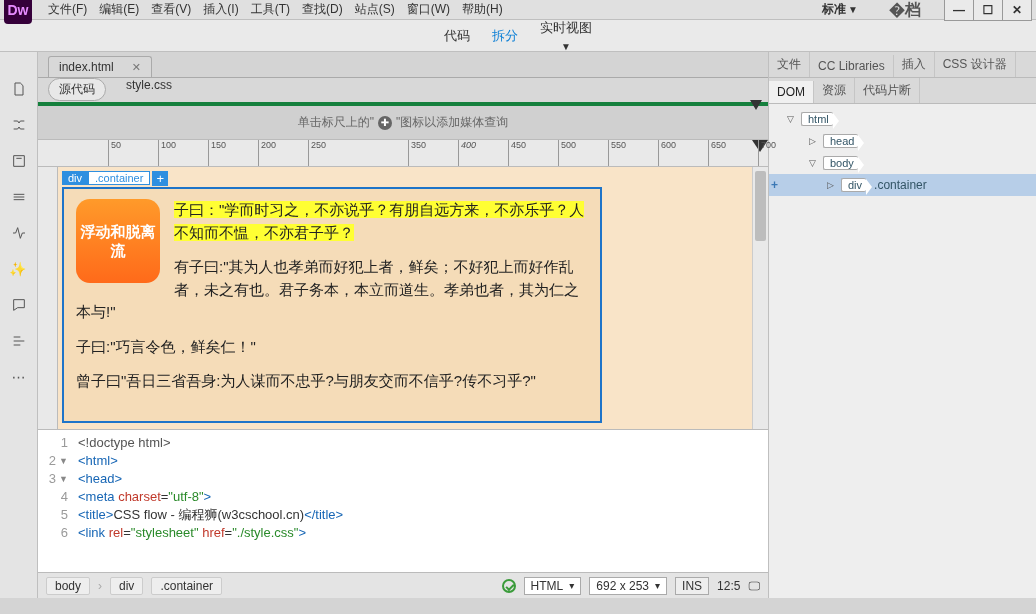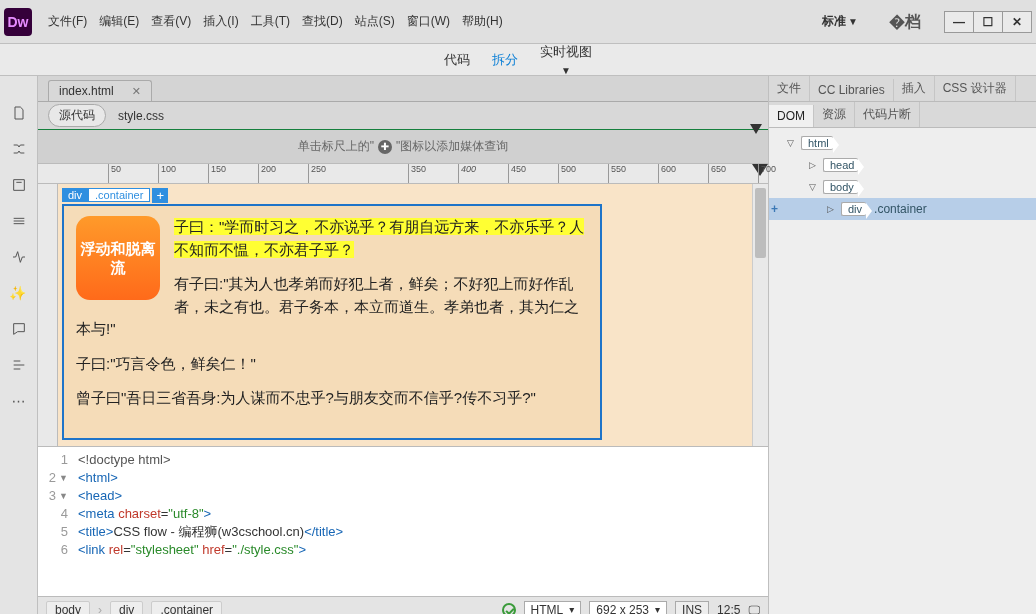--- a/index.html
+++ b/index.html
@@ -1,19 +1,19 @@
 <!DOCTYPE html>
 <html><head>
 <meta charset="utf-8">
 <style>
   * { box-sizing: border-box; margin: 0; padding: 0; font-family: "Microsoft YaHei", Arial, sans-serif; }
   body { background: #d4d4d4; width: 1036px; height: 614px; overflow: hidden; font-size: 12px; color: #333; }
 
   
-  .titlebar { height: 44px; background: #e0e0e0; display: flex; align-items: center; padding: 0 4px; border-bottom: 1px solid #bfbfbf; }
+  .titlebar { height: 20px; background: #e0e0e0; display: flex; align-items: center; padding: 0 4px; border-bottom: 1px solid #bfbfbf; }
   .app-logo { width: 28px; height: 28px; background: #35003a; border-radius: 4px; display: flex; align-items: center; justify-content: center; margin-right: 10px; }
   .app-logo span { color: #e78cff; font-weight: bold; font-size: 14px; }
   .menu { display: flex; }
   .menu span { padding: 4px 6px; cursor: default; }
   .tb-right { margin-left: auto; display: flex; align-items: center; gap: 24px; font-weight: bold; }
   .workspace { display: flex; align-items:center; gap: 2px; padding: 2px 6px; border:1px solid transparent; }
   .dd { font-size: 10px; }
   .wincontrols { display: flex; gap:0; }
   .winbtn { width: 30px; height: 22px; border: 1px solid #999; background:#eaeaea; display:flex; align-items:center; justify-content:center; font-size:12px; margin-left:-1px;}
   .gears { font-size:16px; color:#555; }
@@ -31,29 +31,29 @@
   .tool { width: 22px; height: 22px; display:flex; align-items:center; justify-content:center; color:#555; font-size: 14px;}
   .tool svg { width:16px; height:16px; stroke:#555; fill:none; stroke-width:1.5; }
 
   
   .center { flex: 1; display:flex; flex-direction:column; background:#cfcfcf; min-width:0; }
 
   .doctabs { height: 26px; display:flex; align-items:flex-end; padding: 0 10px; background:#d4d4d4; border-bottom:1px solid #aaa; }
   .doctab { background:#d8d8d8; border:1px solid #aaa; border-bottom:none; padding: 3px 10px; display:flex; align-items:center; gap:18px; border-top-left-radius:3px; border-top-right-radius:3px; font-size:12px;}
   .doctab .close { font-size:11px; color:#777; }
 
-  .srcrow { height: 28px; background:#d8d8d8; display:flex; align-items:center; padding: 0 10px; gap: 12px; border-bottom:1px solid #15803d;}
+  .srcrow { height: 28px; background:#d8d8d8; display:flex; align-items:flex-start; padding: 0 10px; gap: 20px; border-bottom:4px solid #15803d;}
   .srcbtn { background:#e8e8e8; border:1px solid #aaa; border-radius: 12px; padding: 2px 10px; font-size:12px;}
   .csslink { color:#333; }
 
   .hintbar { height: 34px; background:#d0d0d0; display:flex; align-items:center; justify-content:center; color:#666; gap:4px; border-bottom:1px solid #bbb; position:relative;}
   .hintbar .plusicon { background:#666; color:#fff; width:14px; height:14px; border-radius:50%; display:inline-flex; align-items:center; justify-content:center; font-size:10px;}
   .hintmarker { position:absolute; right:6px; top: -6px; width:0; height:0; border-left:6px solid transparent; border-right:6px solid transparent; border-top:10px solid #333;}
 
-  .ruler { height: 20px; background:#e9e9e9; border-bottom:1px solid #bbb; position:relative; font-size:9px; color:#555; }
+  .ruler { height: 27px; background:#e9e9e9; border-bottom:1px solid #bbb; position:relative; font-size:9px; color:#555; }
   .ruler .tick { position:absolute; top:0; height:100%; border-left:1px solid #999; padding-left:2px; }
   .design-wrap { flex: 0 0 262px; display:flex; background:#fff; position:relative; overflow:hidden; }
   .vruler { width: 20px; background:#e9e9e9; border-right:1px solid #bbb;}
   .canvas { flex:1; background:#f9e4c8; position:relative; overflow:auto; }
   .rightmark { position:absolute; right:0; top:0; width:0; height:0; border-left:8px solid transparent; border-right:8px solid transparent; border-top:12px solid #333;}
   .scroll-track { width: 16px; background:#e9e9e9; border-left:1px solid #ccc; position:relative; }
   .scroll-thumb { position:absolute; left:2px; right:2px; top:4px; height:70px; background:#bdbdbd; border-radius:2px; }
 
   .seltag { position:absolute; left:4px; top:2px; display:flex; align-items:center; height:18px; z-index:5;}
   .seltag .el { background:#2f8fe0; color:#fff; padding:1px 6px; font-size:11px;}

